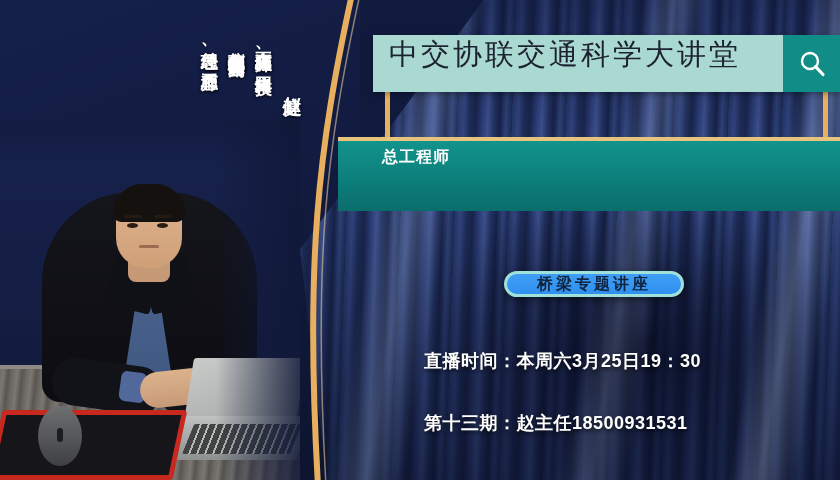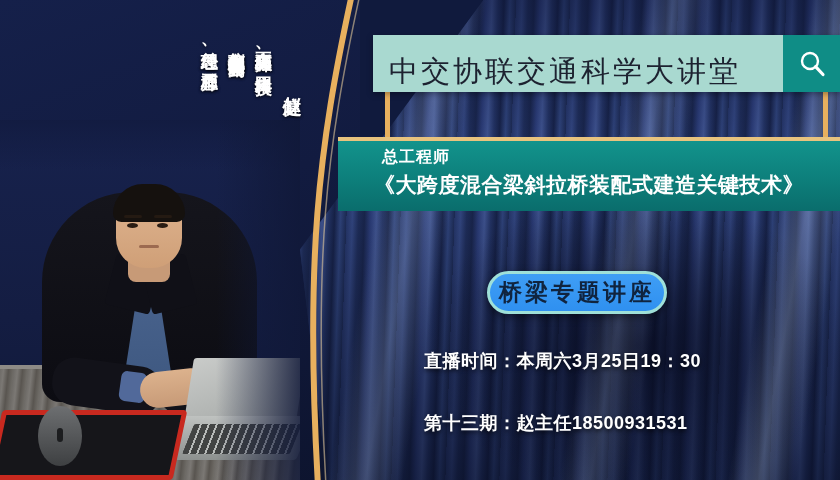--- a/index.html
+++ b/index.html
@@ -94,21 +94,21 @@
     text-shadow:0 1px 3px rgba(0,0,0,.75);white-space:nowrap;
   }
   #v-name{right:535px;top:82px;font-size:19px;}
   #v-line1{right:565px;top:38px;font-size:17px;}
   #v-line2{right:592px;top:38px;font-size:17px;}
   #v-line3{right:619px;top:38px;font-size:17px;}
 
   
   .title-bar{
     position:absolute;left:373px;top:35px;width:467px;height:57px;
-    background:#a9d9d0;display:flex;align-items:flex-end;
+    background:#a9d9d0;display:flex;align-items:flex-start;
     box-shadow:0 2px 6px rgba(0,0,0,.35);
   }
   .title-bar .ttxt{
     flex:1;padding-left:16px;color:#1d2230;font-size:29px;font-weight:400;
     letter-spacing:3px;white-space:nowrap;
   }
   .search-box{
     width:57px;height:57px;background:#0f8d86;display:flex;align-items:center;justify-content:center;flex:none;
   }
   .posts{position:absolute;left:373px;top:92px;width:467px;height:45px;}
@@ -120,25 +120,25 @@
     position:absolute;left:338px;top:137px;width:502px;height:74px;
     background:linear-gradient(180deg,#12938c 0%,#0d7f7b 55%,#0a6d6c 100%);
     border-top:4px solid #e8c37e;
     color:#fff;padding:6px 8px 0 8px;
   }
   .sub-banner .issue{font-size:16px;font-weight:bold;margin-left:36px;letter-spacing:1px;}
   .sub-banner .name{font-size:21px;font-weight:bold;letter-spacing:.5px;text-align:center;margin-top:3px;white-space:nowrap;}
 
   
   .pill{
-    position:absolute;left:487px;top:271px;width:180px;height:43px;
+    position:absolute;left:504px;top:271px;width:180px;height:26px;
     background:linear-gradient(180deg,#3f9ef5 0%,#2f90f0 100%);
     border:3px solid #9fe0d8;border-radius:22px;
     display:flex;align-items:center;justify-content:center;
-    color:#10243f;font-size:23px;font-weight:bold;letter-spacing:3px;
+    color:#10243f;font-size:16px;font-weight:bold;letter-spacing:3px;
     box-shadow:0 3px 8px rgba(0,0,0,.45);
   }
 
   
   .info{position:absolute;left:424px;color:#fff;font-size:18px;font-weight:bold;
     letter-spacing:.5px;text-shadow:0 2px 4px rgba(0,0,0,.7);white-space:nowrap;}
   #info-time{top:349px;}
   #info-contact{top:411px;}
 </style>
 </head>
@@ -199,21 +199,20 @@
     <div class="search-box">
       <svg width="30" height="30" viewBox="0 0 30 30">
         <circle cx="13" cy="12" r="8" fill="none" stroke="#ffffff" stroke-width="2.4"></circle>
         <line x1="18.6" y1="17.6" x2="26" y2="25.5" stroke="#ffffff" stroke-width="3.2" stroke-linecap="round"></line>
       </svg>
     </div>
   </div>
 
   <div class="sub-banner">
     <div class="issue">总工程师</div>
-    <div class="name">《大跨度混合梁斜拉桥装配式建造关键技术》</div>
   </div>
 
   <div class="pill">桥梁专题讲座</div>
 
   <div class="info" id="info-time">直播时间：本周六3月25日19：30</div>
   <div class="info" id="info-contact">第十三期：赵主任18500931531</div>
 
 </div>
 
 </body></html>

